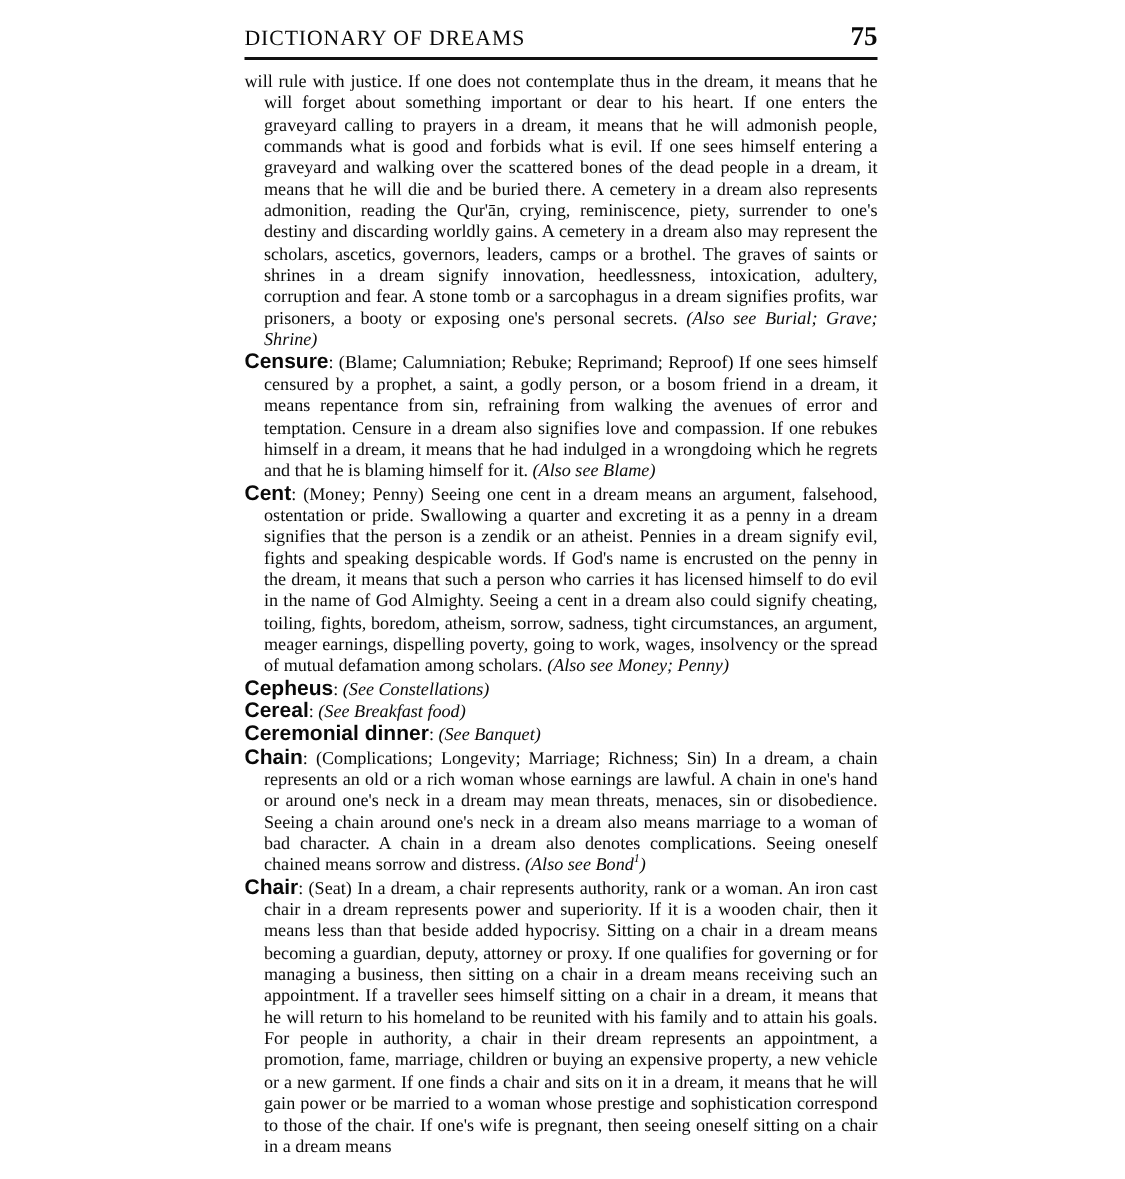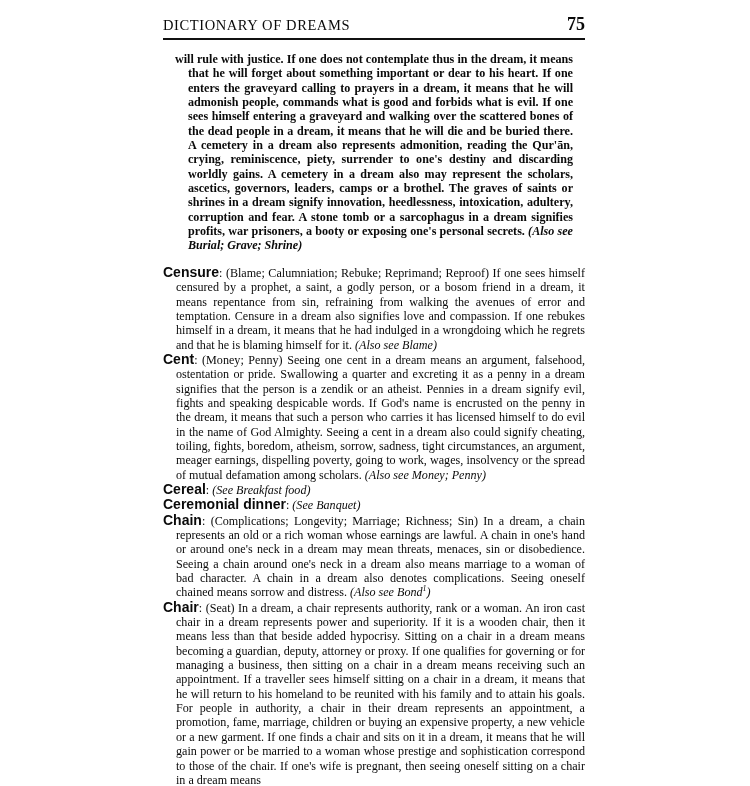--- a/index.html
+++ b/index.html
@@ -52,23 +52,22 @@
   
   .body {
     margin-top: 7px;
     font-size: 12.1px;
     line-height: 14.35px;
     text-align: justify;
     text-justify: inter-word;
     hyphens: none;
   }
   .para {
-    margin: 12px;
+    margin: 0;
     text-align: justify;
-    font-weight: bold;
   }
   
   .para.cont {
     padding-left: 13px;
     text-indent: -13px;
   }
   .para.cont .runon {
     display: inline;
   }
   
@@ -110,20 +109,21 @@
     <div class="headrule"></div>
 
     <div class="body">
 
       <p class="para cont"><span class="runon">will rule with justice. If one does not contemplate thus in the dream, it means that he will forget about something important or dear to his heart. If one enters the graveyard calling to prayers in a dream, it means that he will admonish people, commands what is good and forbids what is evil. If one sees himself entering a graveyard and walking over the scattered bones of the dead people in a dream, it means that he will die and be buried there. A cemetery in a dream also represents admonition, reading the Qur'ān, crying, reminiscence, piety, surrender to one's destiny and discarding worldly gains. A cemetery in a dream also may represent the scholars, ascetics, governors, leaders, camps or a brothel. The graves of saints or shrines in a dream signify innovation, heedlessness, intoxication, adultery, corruption and fear. A stone tomb or a sarcophagus in a dream signifies profits, war prisoners, a booty or exposing one's personal secrets. </span><span class="xref">(Also see Burial; Grave; Shrine)</span></p>
 
       <p class="entry"><span class="headword">Censure</span><span>: </span><span>(Blame; Calumniation; Rebuke; Reprimand; Reproof) </span><span>If one sees himself censured by a prophet, a saint, a godly person, or a bosom friend in a dream, it means repentance from sin, refraining from walking the avenues of error and temptation. Censure in a dream also signifies love and compassion. If one rebukes himself in a dream, it means that he had indulged in a wrongdoing which he regrets and that he is blaming himself for it. </span><span class="xref">(Also see Blame)</span></p>
 
       <p class="entry"><span class="headword">Cent</span><span>: </span><span>(Money; Penny) </span><span>Seeing one cent in a dream means an argument, falsehood, ostentation or pride. Swallowing a quarter and excreting it as a penny in a dream signifies that the person is a zendik or an atheist. Pennies in a dream signify evil, fights and speaking despicable words. If God's name is encrusted on the penny in the dream, it means that such a person who carries it has licensed himself to do evil in the name of God Almighty. Seeing a cent in a dream also could signify cheating, toiling, fights, boredom, atheism, sorrow, sadness, tight circumstances, an argument, meager earnings, dispelling poverty, going to work, wages, insolvency or the spread of mutual defamation among scholars. </span><span class="xref">(Also see Money; Penny)</span></p>
 
+      <p class="entry short"><span class="headword">Cepheus</span><span>: </span><span class="xref">(See Constellations)</span></p>
 
       <p class="entry short"><span class="headword">Cereal</span><span>: </span><span class="xref">(See Breakfast food)</span></p>
 
 
       <p class="entry short"><span class="headword">Ceremonial dinner</span><span>: </span><span class="xref">(See Banquet)</span></p>
 
 
       <p class="entry"><span class="headword">Chain</span><span>: </span><span>(Complications; Longevity; Marriage; Richness; Sin) </span><span>In a dream, a chain represents an old or a rich woman whose earnings are lawful. A chain in one's hand or around one's neck in a dream may mean threats, menaces, sin or disobedience. Seeing a chain around one's neck in a dream also means marriage to a woman of bad character. A chain in a dream also denotes complications. Seeing oneself chained means sorrow and distress. </span><span class="xref">(Also see Bond<span class="sup">1</span>)</span></p>
 
       <p class="entry"><span class="headword">Chair</span><span>: </span><span>(Seat) </span><span>In a dream, a chair represents authority, rank or a woman. An iron cast chair in a dream represents power and superiority. If it is a wooden chair, then it means less than that beside added hypocrisy. Sitting on a chair in a dream means becoming a guardian, deputy, attorney or proxy. If one qualifies for governing or for managing a business, then sitting on a chair in a dream means receiving such an appointment. If a traveller sees himself sitting on a chair in a dream, it means that he will return to his homeland to be reunited with his family and to attain his goals. For people in authority, a chair in their dream represents an appointment, a promotion, fame, marriage, children or buying an expensive property, a new vehicle or a new garment. If one finds a chair and sits on it in a dream, it means that he will gain power or be married to a woman whose prestige and sophistication correspond to those of the chair. If one's wife is pregnant, then seeing oneself sitting on a chair in a dream means</span></p>

